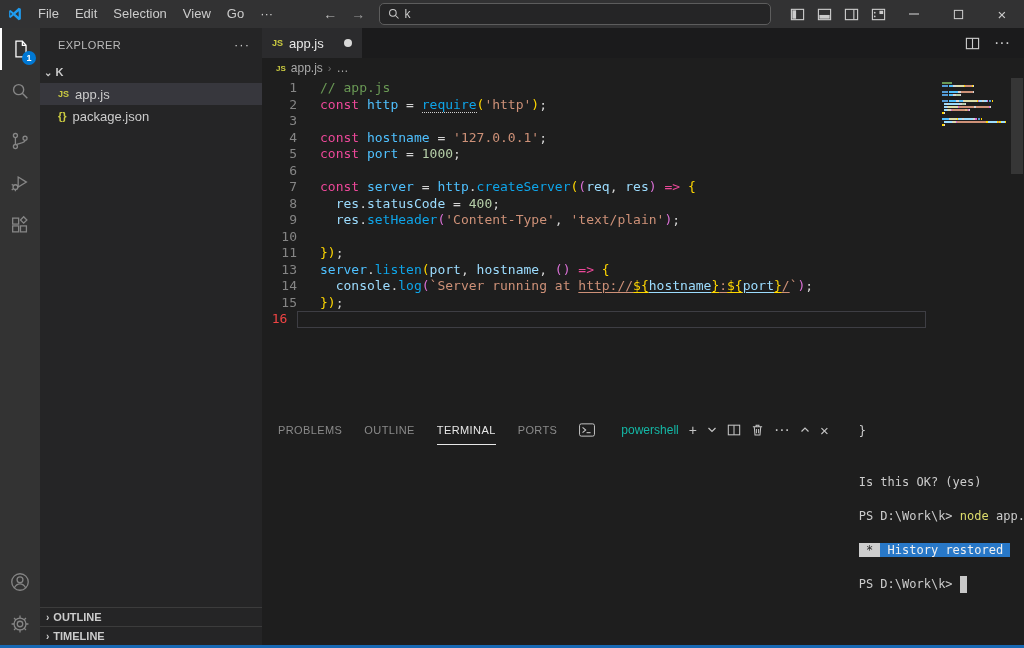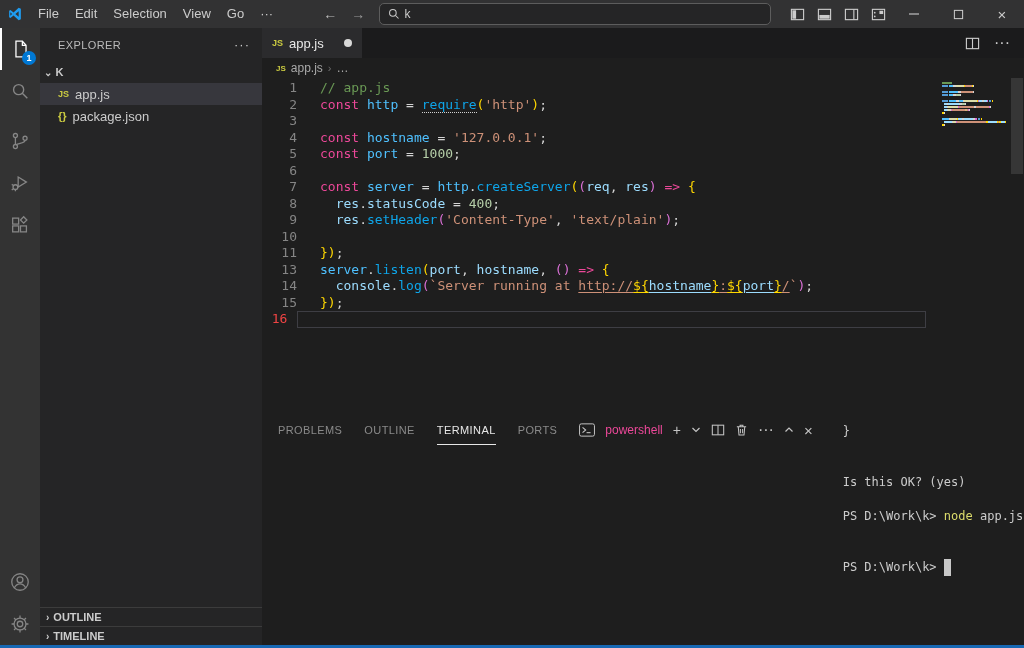--- a/index.html
+++ b/index.html
@@ -86,21 +86,21 @@
   .scroll-slider { position:absolute; top:0; right:1px; width:12px; height:96px; background:#4a4a4a; opacity:0.55; }
 
   
   .panel { height:230px; flex:0 0 auto; background:#1e1e1e; display:flex; flex-direction:row; }
   .panel-header { height:30px; display:flex; align-items:center; padding-left:16px; }
   .panel-tab { font-size:11px; letter-spacing:0.4px; color:#8a8a8a; margin-right:22px; height:30px;
     display:flex; align-items:center; border-bottom:1px solid transparent; }
   .panel-tab.active { color:#e7e7e7; border-bottom-color:#e7e7e7; }
   .panel-actions { margin-left:auto; display:flex; align-items:center; gap:10px; padding-right:14px;
     color:#c5c5c5; }
-  .shell-label { font-size:12px; color:#ec4899; margin-left:0; }
+  .shell-label { font-size:12px; color:#14b8a6; margin-left:16px; }
   .pa-glyph { font-size:14px; line-height:14px; }
   .terminal { flex:1; padding:8px 0 0 16px; font-family:"DejaVu Sans Mono","Liberation Mono",monospace;
     font-size:12px; line-height:17px; color:#cccccc; overflow:hidden; }
   .t-line { height:17px; white-space:pre; }
   .ty { color:#dcdc6b; }
   .bstar { background:#cdcdcd; color:#2a2a2a; }
   .bblue { background:#2878c8; color:#f0f0f0; }
   .cursor { display:inline-block; width:7px; background:#c8c8c8; color:#c8c8c8; }
 
   
@@ -486,20 +486,21 @@
           </div>
         </div>
         <div class="terminal">
             <div class="t-line"><span>}</span></div>
             <div class="t-line"></div>
             <div class="t-line"></div>
             <div class="t-line"><span>Is this OK? (yes)</span></div>
             <div class="t-line"></div>
             <div class="t-line"><span>PS D:\Work\k&gt; </span><span class="ty">node</span><span> app.js</span></div>
             <div class="t-line"></div>
+            <div class="t-line"><span class="bstar"> * </span><span class="bblue"> History restored </span></div>
             <div class="t-line"></div>
             <div class="t-line"><span>PS D:\Work\k&gt; </span><span class="cursor"> </span></div>
           </div>
       </div>
     </div>
   </div>
 
   <div class="statusbar"></div>
 </div>
 

